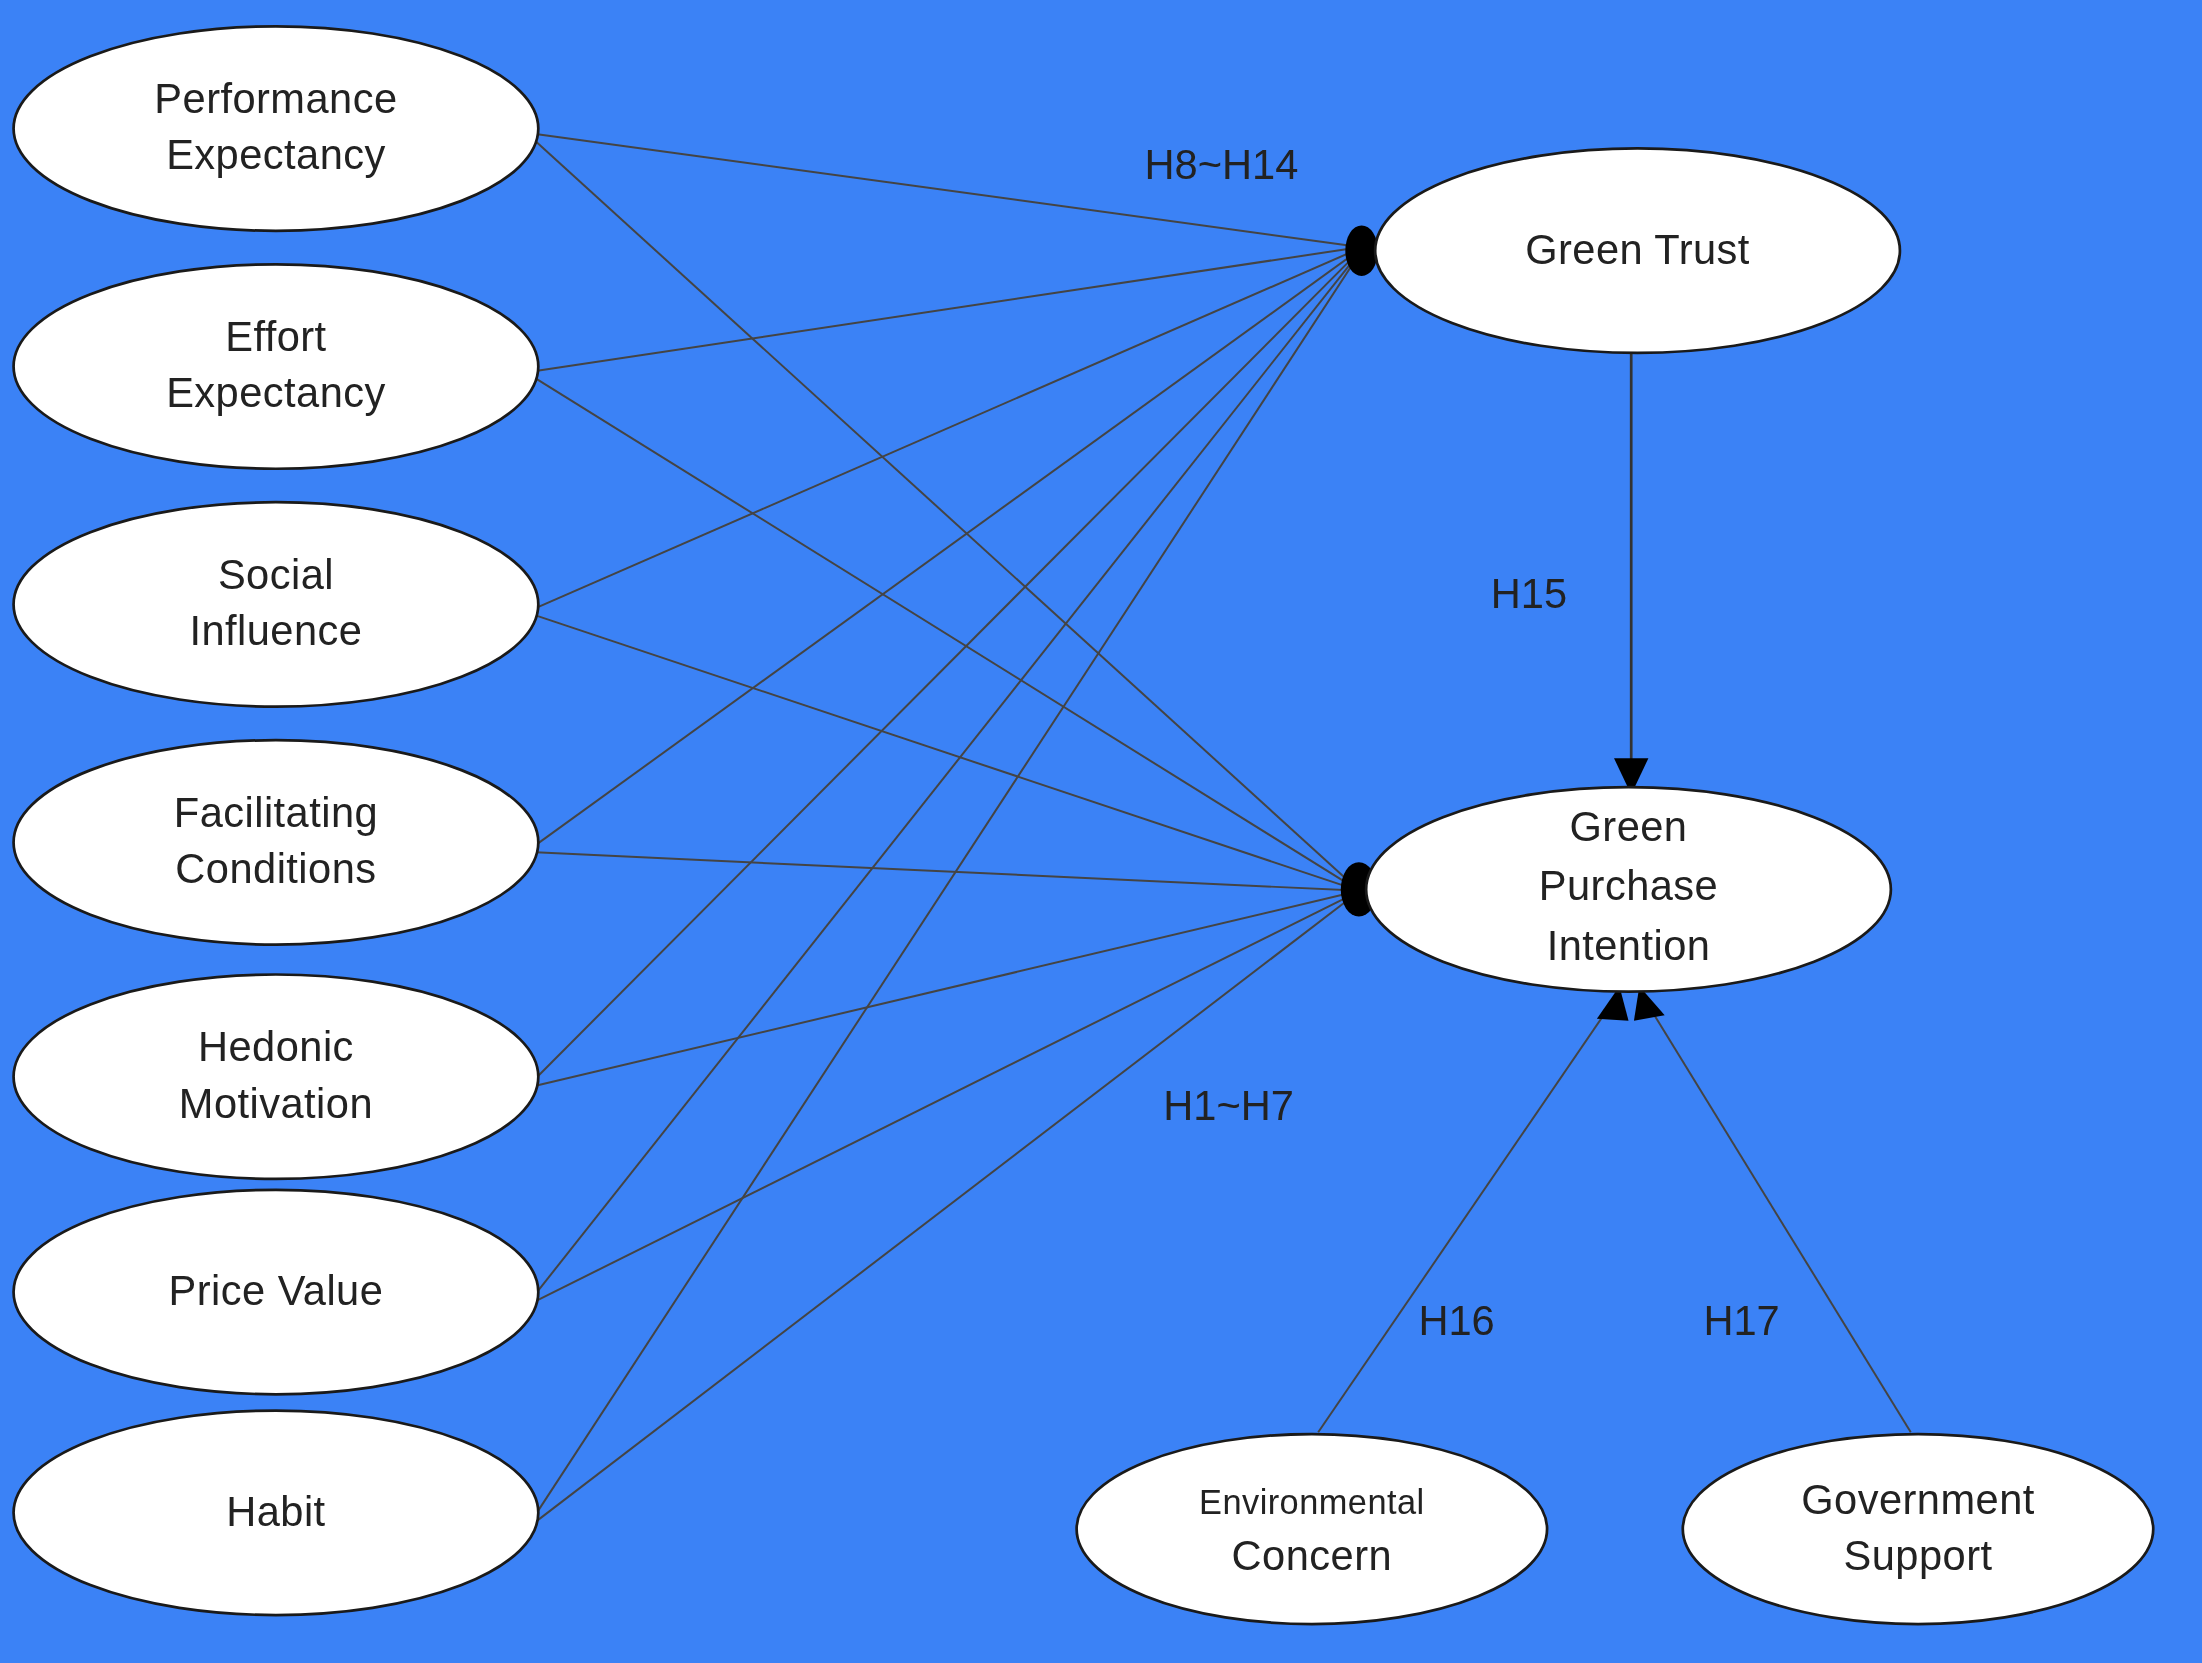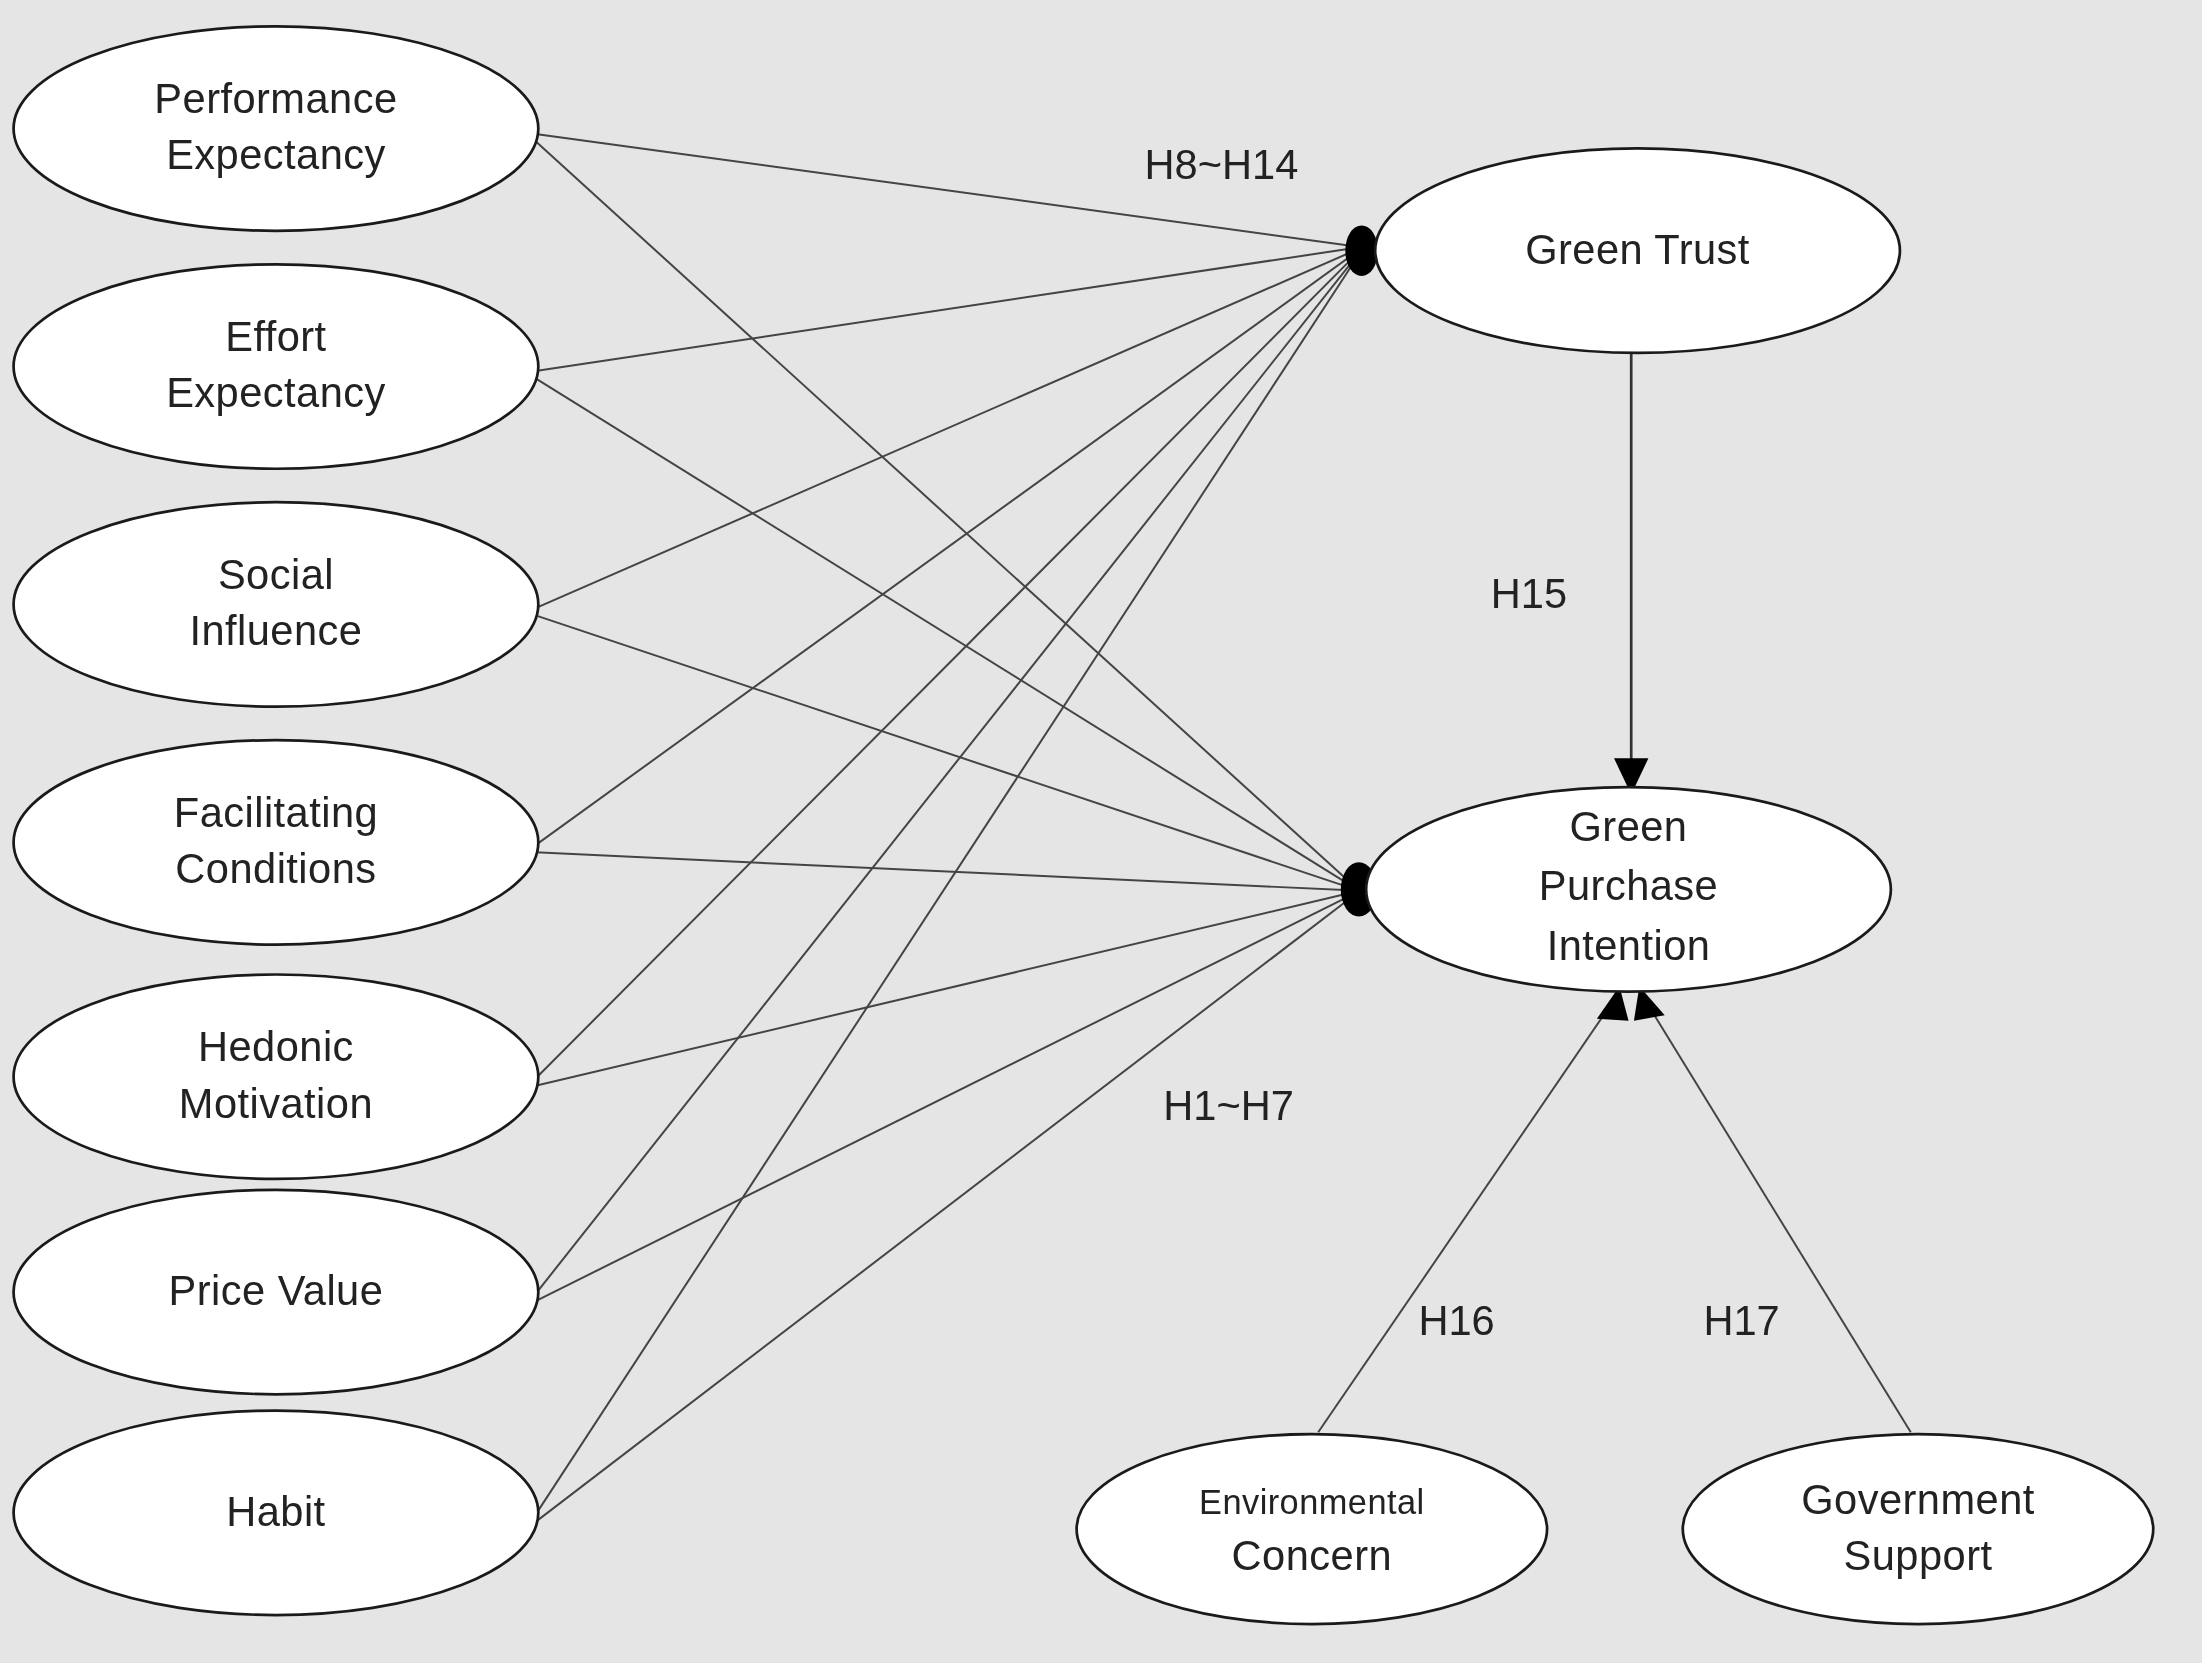--- a/index.html
+++ b/index.html
@@ -10,21 +10,21 @@
   body {
     width: 2203px;
     height: 1664px;
     font-family: "Liberation Sans", sans-serif;
     overflow: hidden;
   }
   #diagram-root {
     position: relative;
     width: 2203px;
     height: 1664px;
-    background: #e5e5e5;
+    background: #3b82f6;
   }
   svg#model-svg {
     display: block;
     width: 2203px;
     height: 1664px;
   }
   .node-ellipse {
     fill: #ffffff;
     stroke: #1a1a1a;
     stroke-width: 3;

